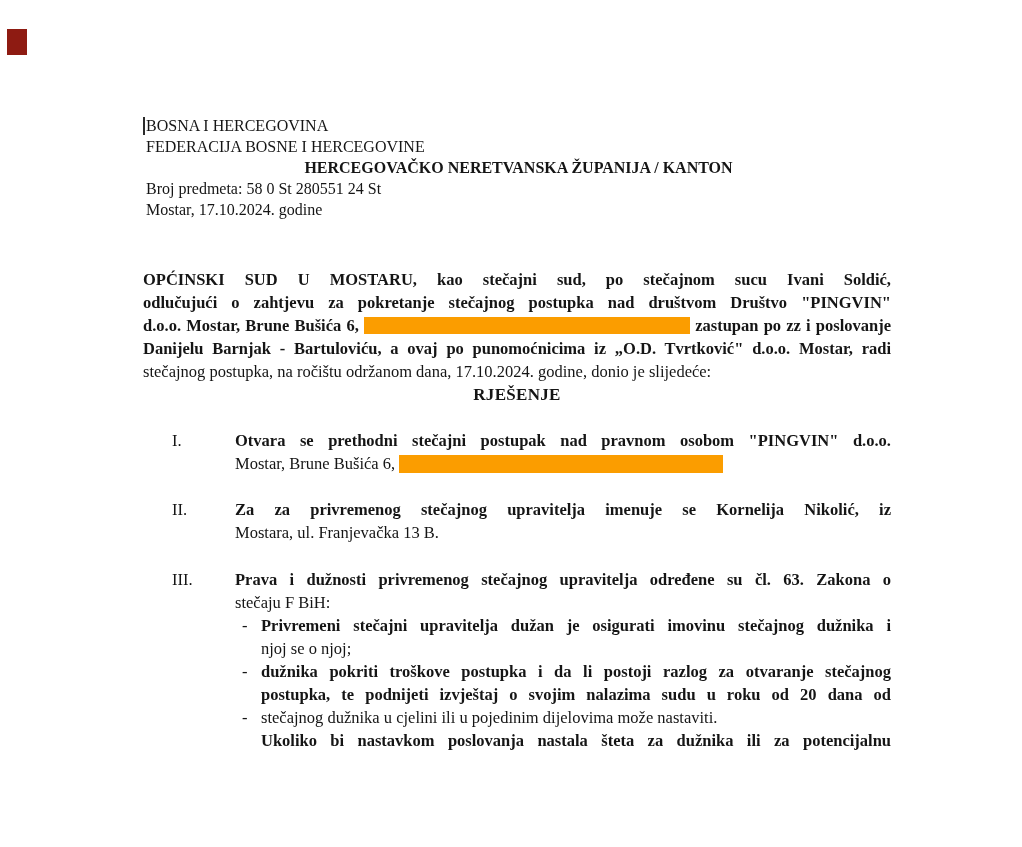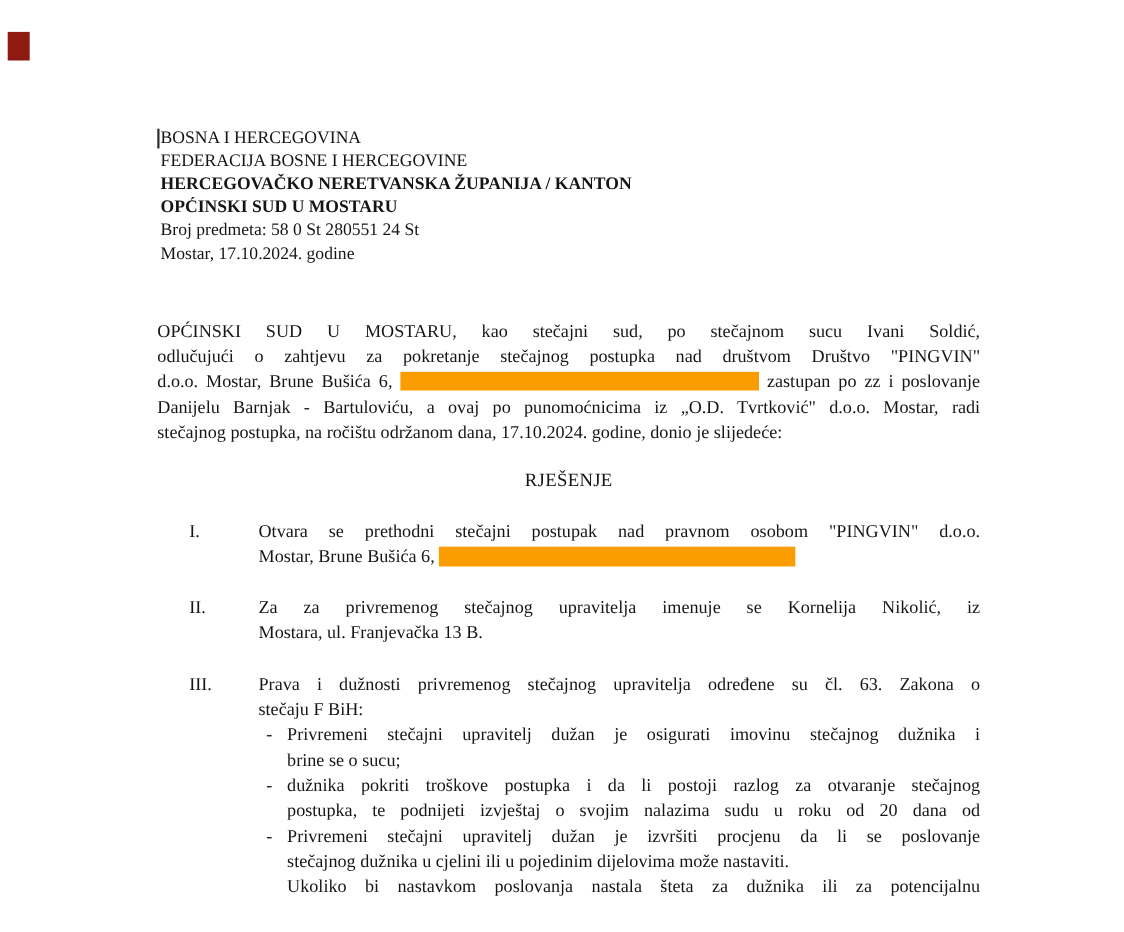--- a/index.html
+++ b/index.html
@@ -28,28 +28,27 @@
     font-size: 16px;
     line-height: 21px;
     padding-left: 3px;
   }
   .caret {
     position: absolute;
     left: 0px; top: 2px;
     width: 2px; height: 18px;
     background: #2b2b2b;
   }
-  .bold { font-weight: bold; }
+  .bold { font-weight: bold; text-align: center; }
   .body-text { font-size: 16.5px; line-height: 23px; }
   .intro { margin-top: 48px; }
-  .jline { text-align: justify; text-align-last: justify; }
+  .jline { text-align: justify; text-align-last: justify; font-weight: bold; }
   .heading {
-    margin-top: 21px;
     text-align: center;
-    font-weight: normal;
+    font-weight: bold;
     font-size: 17px;
     line-height: 23px;
     letter-spacing: 0.3px;
   }
   .item { position: relative; padding-left: 92px; }
   .item .num { position: absolute; left: 29px; top: 0; }
   .mt23 { margin-top: 23px; }
   .mt24 { margin-top: 24px; }
   .bullet { position: relative; padding-left: 118px; }
   .bullet .dash { position: absolute; left: 99px; top: 0; }
@@ -68,21 +67,20 @@
 
   <div class="corner-marker"></div>
 
   <div class="column">
 
     <div class="header">
       <div class="caret"></div>
       <div>BOSNA I HERCEGOVINA</div>
       <div>FEDERACIJA BOSNE I HERCEGOVINE</div>
       <div class="bold">HERCEGOVAČKO NERETVANSKA ŽUPANIJA / KANTON</div>
-      <div class="bold">OPĆINSKI SUD U MOSTARU</div>
       <div>Broj predmeta:  58 0 St 280551 24 St</div>
       <div>Mostar, 17.10.2024. godine</div>
     </div>
 
     <div class="body-text intro">
       <div class="jline">OPĆINSKI SUD U MOSTARU, kao stečajni sud, po stečajnom sucu Ivani Soldić,</div>
       <div class="jline">odlučujući o zahtjevu za pokretanje stečajnog postupka nad društvom Društvo "PINGVIN"</div>
       <div class="jline"><span>d.o.o. Mostar, Brune Bušića 6,</span> <span class="redact redact-intro"></span> <span>zastupan po zz i poslovanje</span></div>
       <div class="jline">Danijelu Barnjak - Bartuloviću, a ovaj po punomoćnicima iz „O.D. Tvrtković" d.o.o. Mostar, radi</div>
       <div>stečajnog postupka, na ročištu održanom dana, 17.10.2024. godine, donio je slijedeće:</div>
@@ -103,32 +101,31 @@
     </div>
 
     <div class="body-text item mt24">
       <span class="num">III.</span>
       <div class="jline">Prava i dužnosti privremenog stečajnog upravitelja određene su čl. 63. Zakona o</div>
       <div>stečaju F BiH:</div>
     </div>
 
     <div class="body-text bullet">
       <span class="dash">-</span>
-      <div class="jline">Privremeni stečajni upravitelj dužan je osigurati imovinu stečajnog dužnika i</div>
-      <div>brine se o sucu;</div>
+      <div class="jline">Privremeni stečajni upravitelja dužan je osigurati imovinu stečajnog dužnika i</div>
+      <div>njoj se o njoj;</div>
     </div>
 
     <div class="body-text bullet">
       <span class="dash">-</span>
       <div class="jline">dužnika pokriti troškove postupka i da li postoji razlog za otvaranje stečajnog</div>
       <div class="jline">postupka, te podnijeti izvještaj o svojim nalazima sudu u roku od 20 dana od</div>
     </div>
 
     <div class="body-text bullet">
       <span class="dash">-</span>
-      <div class="jline">Privremeni stečajni upravitelj dužan je izvršiti procjenu da li se poslovanje</div>
       <div>stečajnog dužnika u cjelini ili u pojedinim dijelovima može nastaviti.</div>
     </div>
 
     <div class="body-text cont jline">Ukoliko bi nastavkom poslovanja nastala šteta za dužnika ili za potencijalnu</div>
 
   </div>
 </div>
 
 </body></html>

